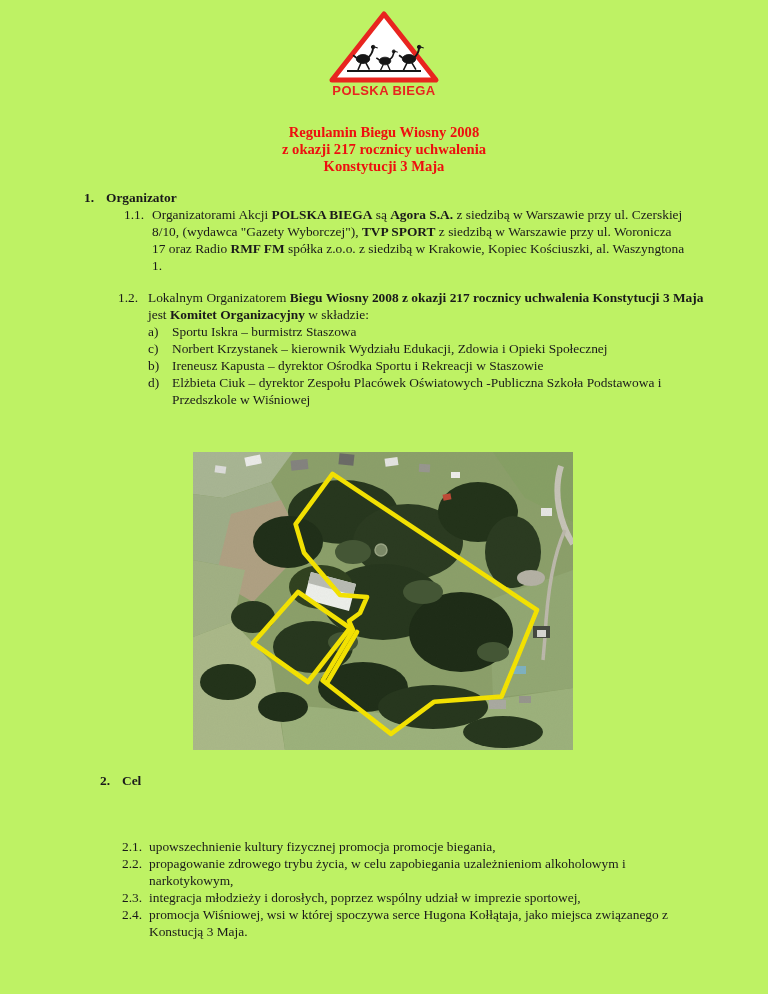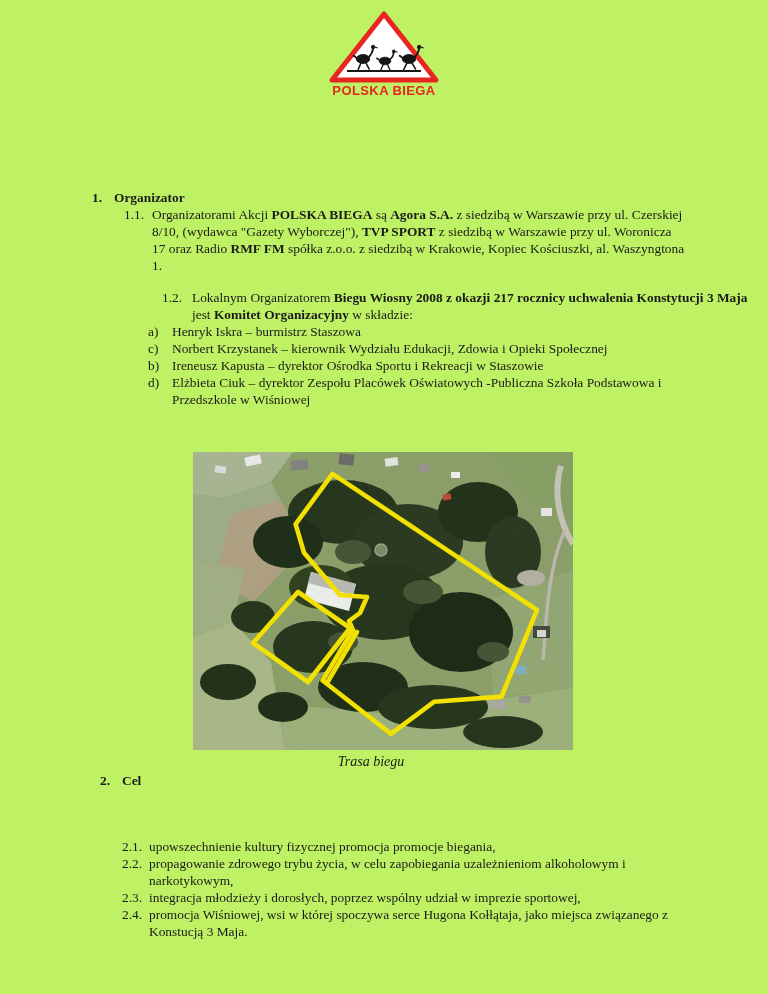--- a/index.html
+++ b/index.html
@@ -31,21 +31,21 @@
     position:absolute;left:0;top:124px;width:768px;
     text-align:center;color:var(--title-red);
     font-weight:bold;font-size:14.6px;line-height:17px;
   }
   
   .sec-heading{position:absolute;font-weight:bold;}
   .sec-heading .hnum{display:inline-block;width:22px;}
   .para{position:absolute;}
   .hang{padding-left:28px;text-indent:-28px;}
   .hang .marker{display:inline-block;width:28px;text-indent:0;}
-  .hang30{padding-left:30px;text-indent:-30px;margin-left:44px;}
+  .hang30{padding-left:30px;text-indent:-30px;}
   .hang30 .marker{display:inline-block;width:30px;text-indent:0;}
   .sublist{position:absolute;}
   .subitem{padding-left:24px;text-indent:-24px;}
   .subitem .submarker{display:inline-block;width:24px;text-indent:0;}
   .s2item{padding-left:27px;text-indent:-27px;}
   .s2item .marker{display:inline-block;width:27px;text-indent:0;}
   b{font-weight:bold;}
   
   .photo{position:absolute;left:193px;top:452px;width:380px;height:298px;}
   .photo svg{display:block;width:100%;height:100%;}
@@ -87,35 +87,40 @@
           <circle cx="11" cy="-13" r="1.9"></circle>
             <path d="M12.6,-13 l3.4,1" stroke-width="1.2"></path>
           <path d="M-2,4 L-6,12 M3,4 L7.5,11.5" fill="none" stroke-width="1.7"></path>
           <path d="M-6.8,-1 l-4,-3" stroke-width="2"></path>
         </g>
       </g>
     </svg>
   </div>
   <div class="logo-label">POLSKA BIEGA</div>
 
-
-  <div class="sec-heading" style="left:92px;top:189px;">
+  <div class="doc-title">
+    <div>Regulamin Biegu Wiosny 2008</div>
+    <div>z okazji 217 rocznicy uchwalenia</div>
+    <div>Konstytucji 3 Maja</div>
+  </div>
+
+  <div class="sec-heading" style="left:84px;top:189px;">
     <span class="hnum">1.</span><span>Organizator</span>
   </div>
 
   <div class="para hang" style="left:124px;top:206px;width:533px;">
     <span class="marker">1.1.</span><span>Organizatorami Akcji </span><b>POLSKA BIEGA</b><span> są </span><b>Agora S.A.</b><span> z siedzibą w Warszawie przy ul. Czerskiej 8/10, (wydawca "Gazety Wyborczej"), </span><b>TVP SPORT</b><span> z siedzibą w Warszawie przy ul. Woronicza 17 oraz Radio </span><b>RMF FM</b><span> spółka z.o.o. z siedzibą w Krakowie, Kopiec Kościuszki, al. Waszyngtona 1.</span>
   </div>
 
   <div class="para hang30" style="left:118px;top:289px;width:556px;">
     <span class="marker">1.2.</span><span>Lokalnym Organizatorem </span><b>Biegu Wiosny 2008 z okazji 217 rocznicy uchwalenia Konstytucji 3 Maja</b><span> jest </span><b>Komitet Organizacyjny</b><span> w składzie:</span>
   </div>
 
   <div class="sublist" style="left:148px;top:323px;width:524px;">
-    <div class="subitem"><span class="submarker">a)</span><span>Henryk Iskra – burmistrz Staszowa</span></div>
+    <div class="subitem"><span class="submarker">a)</span><span>Sportu Iskra – burmistrz Staszowa</span></div>
     <div class="subitem"><span class="submarker">c)</span><span>Norbert Krzystanek – kierownik Wydziału Edukacji, Zdowia i Opieki Społecznej</span></div>
     <div class="subitem"><span class="submarker">b)</span><span>Ireneusz Kapusta – dyrektor Ośrodka Sportu i Rekreacji w Staszowie</span></div>
     <div class="subitem"><span class="submarker">d)</span><span>Elżbieta Ciuk – dyrektor Zespołu Placówek Oświatowych -Publiczna Szkoła Podstawowa i Przedszkole w Wiśniowej</span></div>
   </div>
 
   <div class="photo">
     <svg viewBox="0 0 380 298" preserveAspectRatio="none" aria-hidden="true">
       <defs>
         <filter id="grain" x="0" y="0" width="100%" height="100%">
           <feTurbulence type="fractalNoise" baseFrequency="0.9" numOctaves="2" result="n"></feTurbulence>
@@ -186,21 +191,20 @@
       </g>
 
       <g fill="none" stroke="var(--route-yellow)" stroke-width="4.6" stroke-linejoin="round" stroke-linecap="round">
         <polygon points="139.5,21.8 102.6,72.1 111,100.7 147,143 174,145 167,161 156,169 160,178 129.6,228.5 198,281.9 241.3,249.7 308.5,244.6 344,158" fill="none"></polygon>
         <path d="M134,231 L164,180"></path>
         <polygon points="105,140 60,191 115,230 157,176" fill="none"></polygon>
       </g>
       <rect x="0" y="0" width="380" height="298" filter="url(#grain)" opacity="0.10"></rect>
     </svg>
   </div>
-  <div class="caption">Trasa biegu</div>
 
   <div class="sec-heading" style="left:100px;top:772px;">
     <span class="hnum">2.</span><span>Cel</span>
   </div>
 
   <div class="para" style="left:122px;top:838px;width:572px;">
     <div class="s2item"><span class="marker">2.1.</span><span>upowszechnienie kultury fizycznej promocja promocje biegania,</span></div>
     <div class="s2item"><span class="marker">2.2.</span><span>propagowanie zdrowego trybu życia, w celu zapobiegania uzależnieniom alkoholowym i narkotykowym,</span></div>
     <div class="s2item"><span class="marker">2.3.</span><span>integracja młodzieży i dorosłych, poprzez wspólny udział w imprezie sportowej,</span></div>
     <div class="s2item"><span class="marker">2.4.</span><span>promocja Wiśniowej, wsi w której spoczywa serce Hugona Kołłątaja, jako miejsca związanego z Konstucją 3 Maja.</span></div>

